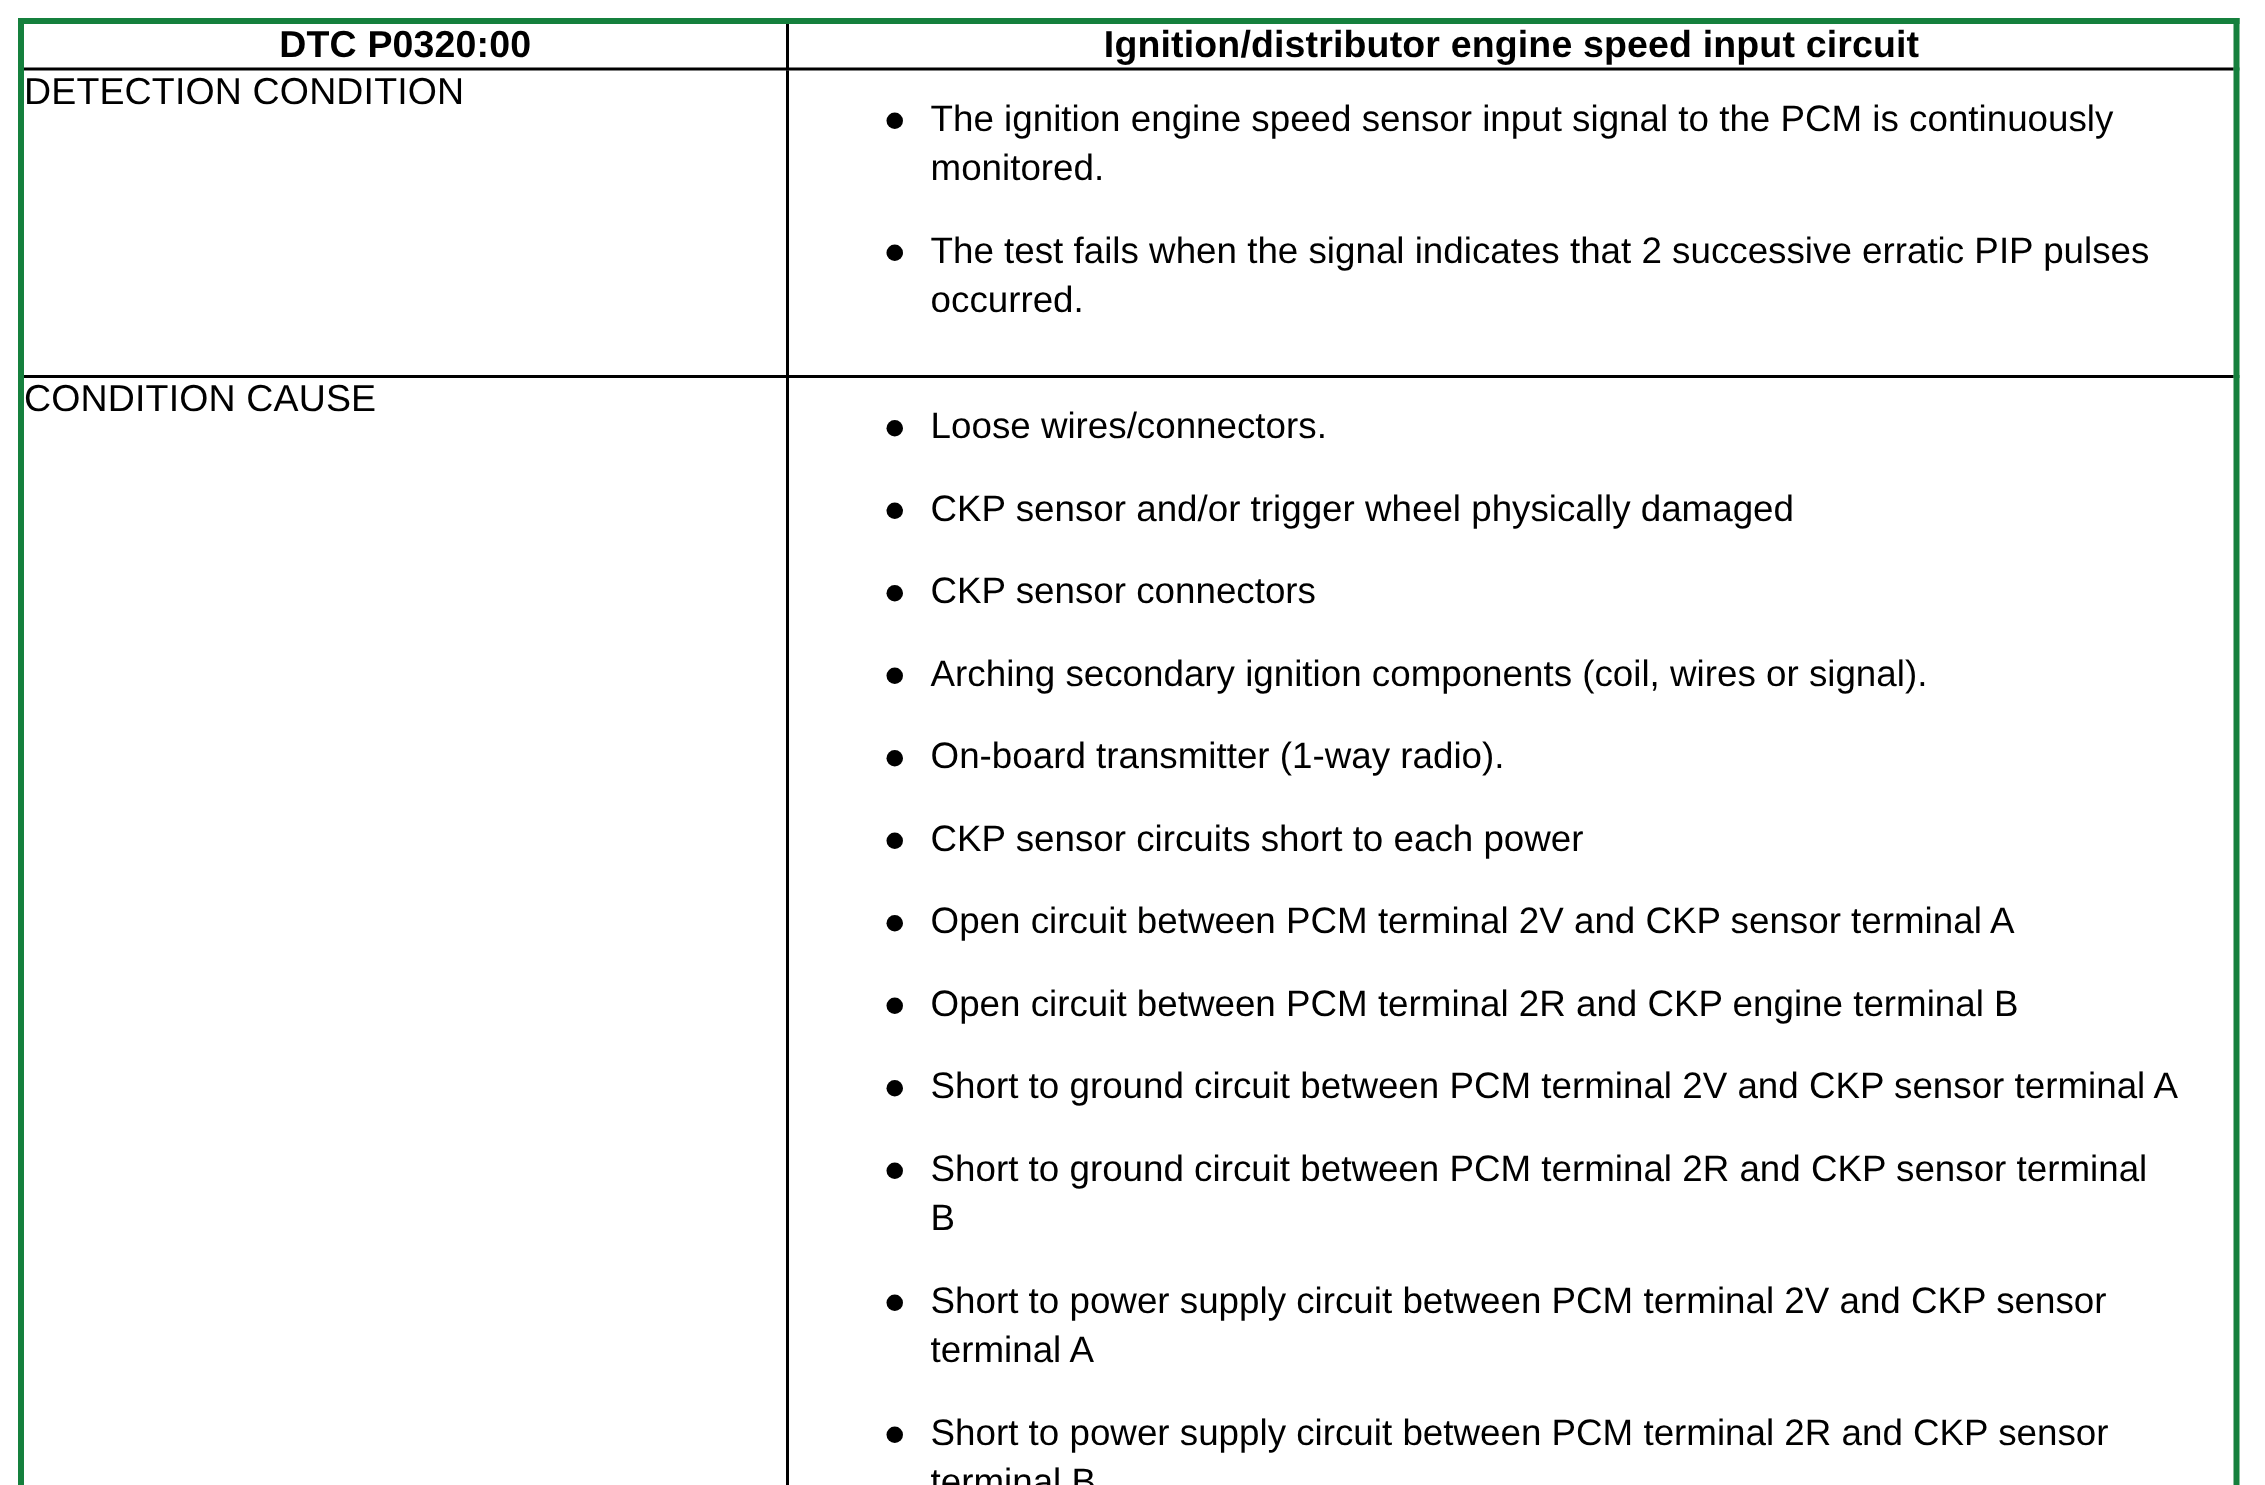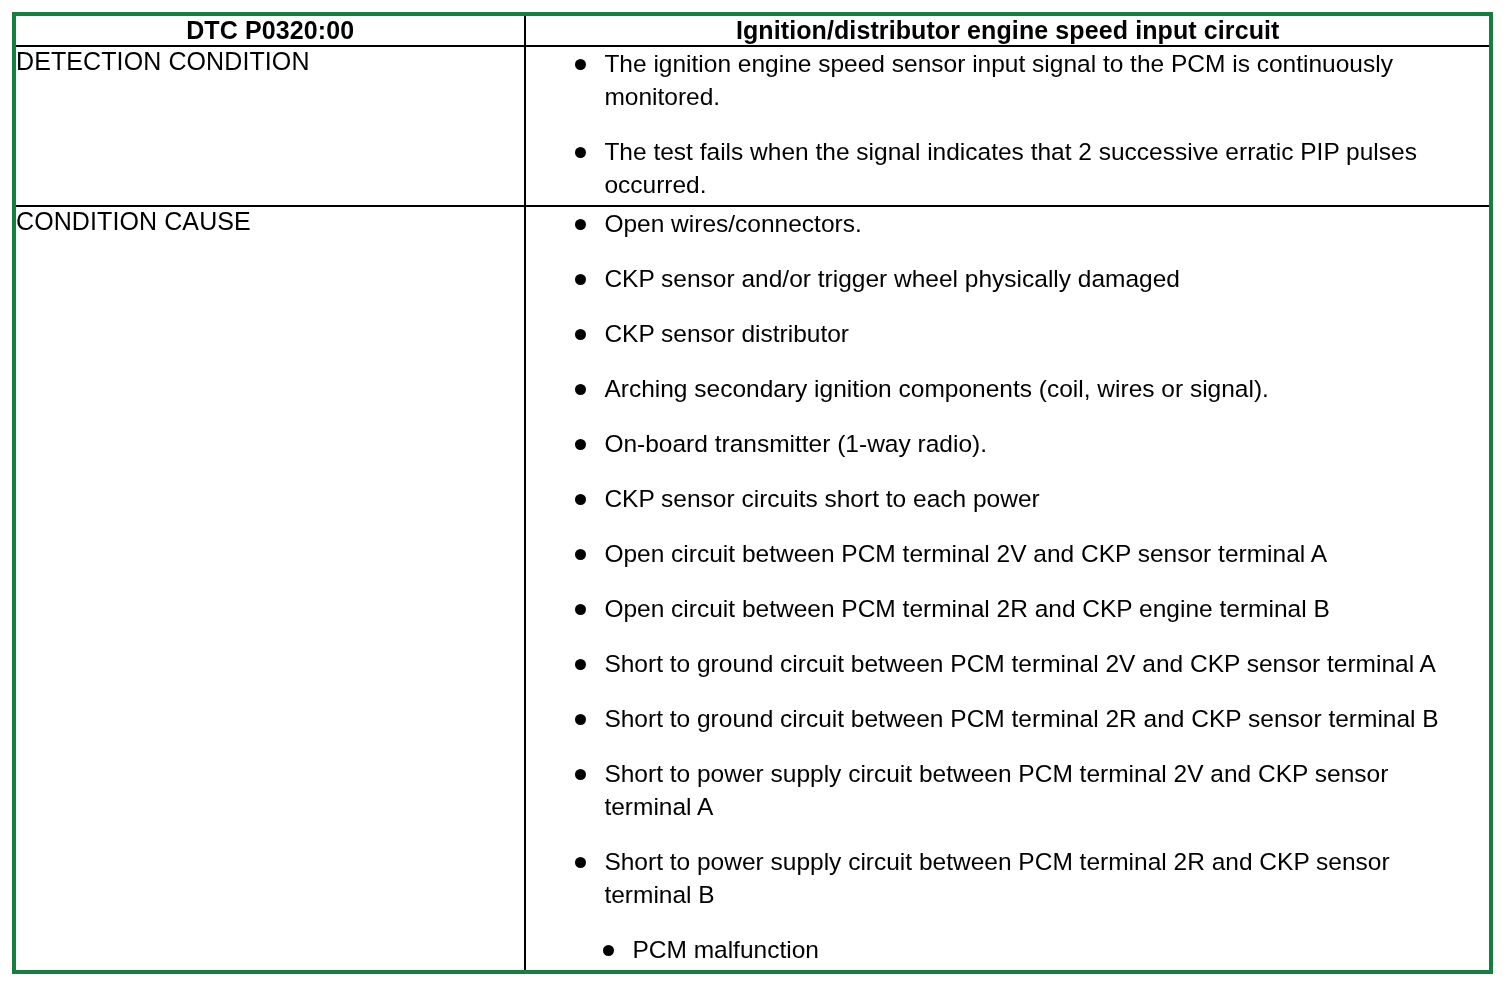--- a/index.html
+++ b/index.html
@@ -62,21 +62,21 @@
     font-weight: normal;
     font-size: 25px;
     letter-spacing: 0.1px;
     white-space: nowrap;
   }
 
   
   .bullet-list {
     list-style: none;
     margin: 0;
-    padding: 0;
+    padding: 16px;
   }
 
   .bullet-item {
     position: relative;
     font-size: 24.5px;
     line-height: 33px;
     padding-left: 78px;
     padding-right: 20px;
   }
 
@@ -86,21 +86,21 @@
     top: 12px;
     width: 11px;
     height: 11px;
     background: #000000;
     border-radius: 50%;
   }
 
   
   .detect-cell { padding: 14px 0 16px 0; }
   .detect-cell .bullet-item { margin-bottom: 22px; }
-  .detect-cell .bullet-item:last-child { margin-bottom: 4px; }
+  .detect-cell .bullet-item:last-child { margin-bottom: 17px; }
 
   
   .cause-cell { padding: 12px 0 14px 0; }
   .cause-cell .bullet-item { margin-bottom: 22px; }
   .cause-cell .bullet-item:last-child { margin-bottom: 4px; margin-left: 28px; }
 </style>
 </head>
 <body>
 
 <div class="page">
@@ -136,29 +136,29 @@
       </tr>
 
       <tr>
         <td class="label-cell">
           <div class="label-text">CONDITION CAUSE</div>
         </td>
         <td class="cause-cell">
           <ul class="bullet-list">
             <li class="bullet-item">
               <span class="dot"></span>
-              <span>Open wires/connectors.</span>
+              <span>Loose wires/connectors.</span>
             </li>
             <li class="bullet-item">
               <span class="dot"></span>
               <span>CKP sensor and/or trigger wheel physically damaged</span>
             </li>
             <li class="bullet-item">
               <span class="dot"></span>
-              <span>CKP sensor distributor</span>
+              <span>CKP sensor connectors</span>
             </li>
             <li class="bullet-item">
               <span class="dot"></span>
               <span>Arching secondary ignition components (coil, wires or signal).</span>
             </li>
             <li class="bullet-item">
               <span class="dot"></span>
               <span>On-board transmitter (1-way radio).</span>
             </li>
             <li class="bullet-item">

